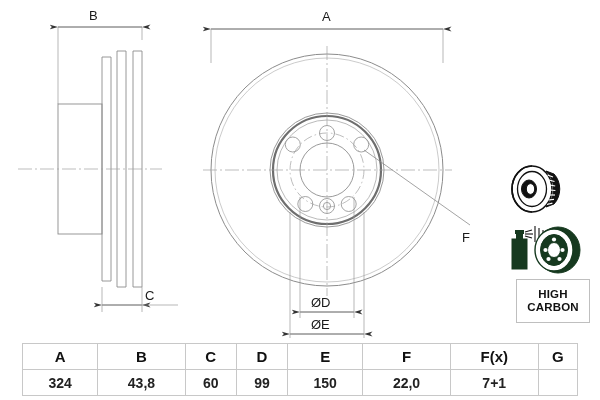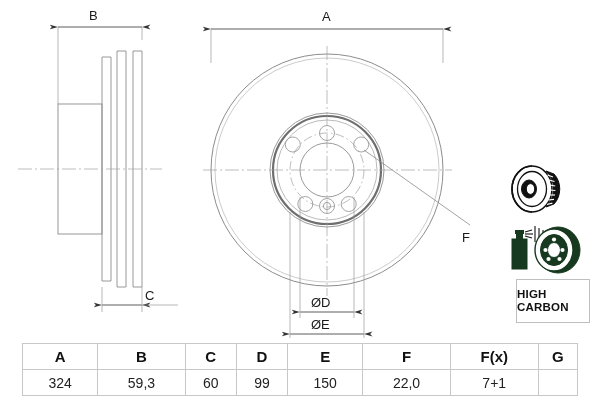--- a/index.html
+++ b/index.html
@@ -9,28 +9,28 @@
   svg{display:block;}
   .dimtext{font-family:"Liberation Sans", sans-serif;font-size:13px;fill:#1a1a1a;}
 
   
   .spec-table{position:absolute;left:22px;top:343px;width:556px;
               border-collapse:collapse;}
   .spec-table td,.spec-table th{
       border:1px solid #c8c8c8;height:25px;text-align:center;vertical-align:middle;
       font-size:14px;padding:0;}
   .spec-table th{font-weight:bold;font-size:15px;color:#111;}
-  .spec-table td{font-weight:normal;color:#222;margin-left:40px;}
+  .spec-table td{font-weight:bold;color:#222;margin-left:40px;}
   .spec-table tr:first-child th:first-child{border-left:1px solid #c8c8c8;}
 
   
   .badges{position:absolute;left:508px;top:163px;width:88px;}
   .badge{margin-bottom:4px;}
   .hc-box{width:72px;height:42px;border:1px solid #bfbfbf;background:#fff;
-          display:flex;flex-direction:column;justify-content:center;
+          display:flex;flex-direction:column;align-items:center;justify-content:center;
           margin-left:8px;}
   .hc-line{font-size:11.5px;font-weight:bold;letter-spacing:.2px;line-height:13px;color:#111;}
 </style>
 </head>
 <body>
 
 <div class="stage">
 
   <svg width="600" height="340" viewBox="0 0 600 340">
 
@@ -214,21 +214,21 @@
         <th>D</th>
         <th>E</th>
         <th>F</th>
         <th>F(x)</th>
         <th>G</th>
       </tr>
     </thead>
     <tbody>
       <tr>
         <td>324</td>
-        <td>59,3</td>
+        <td>43,8</td>
         <td>60</td>
         <td>99</td>
         <td>150</td>
         <td>22,0</td>
         <td>7+1</td>
         <td></td>
       </tr>
     </tbody>
   </table>
 

